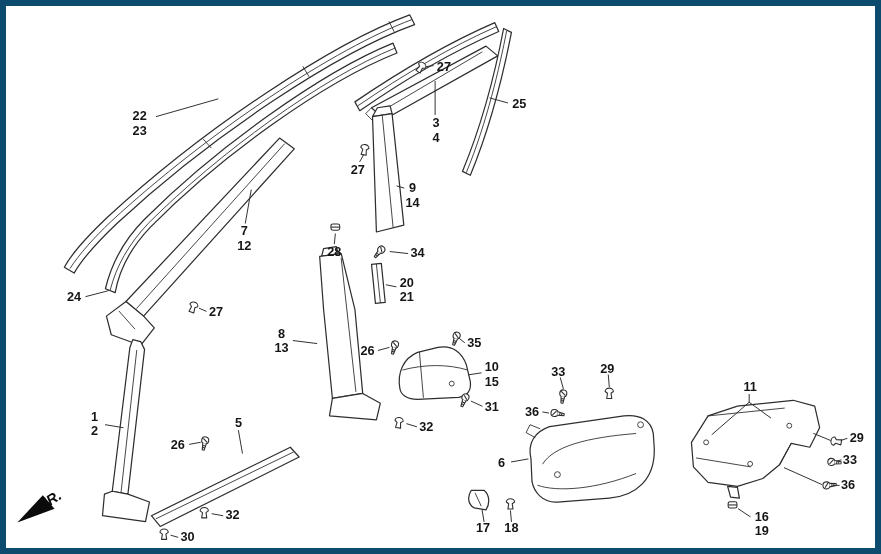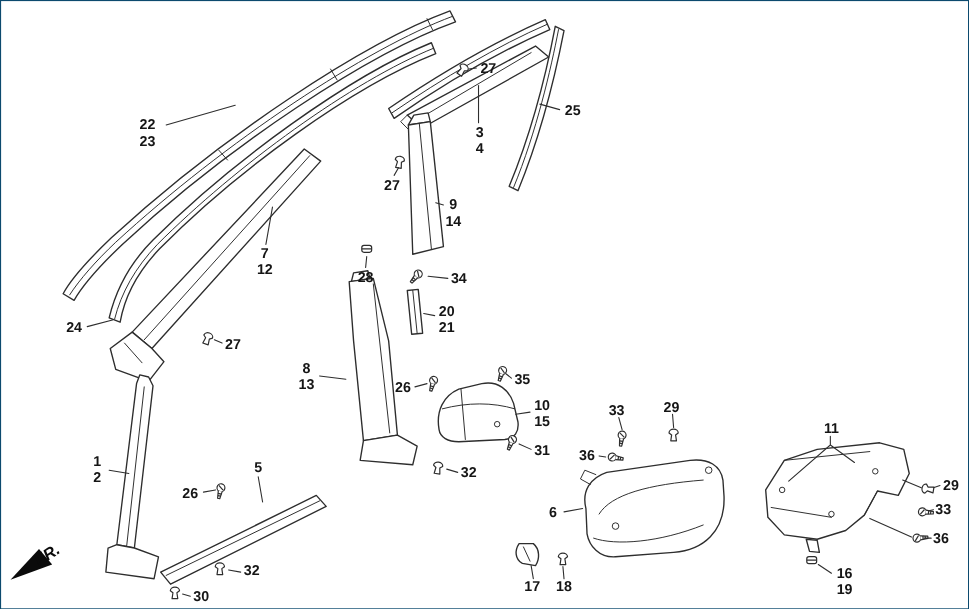--- a/index.html
+++ b/index.html
@@ -1,18 +1,18 @@
 <!DOCTYPE html>
 <html><head>
 <meta charset="utf-8">
 <style>
   html,body{margin:0;padding:0;background:#f2f2f2;font-family:"Liberation Sans",sans-serif;}
   .stage{
     position:relative;width:881px;height:554px;margin:0 auto;
-    background:#ffffff;box-sizing:border-box;border:1px solid #0c4a6e;
+    background:#ffffff;box-sizing:border-box;border:6px solid #0c4a6e;
     overflow:hidden;
   }
   svg{display:block;width:100%;height:100%;}
   .part{stroke:#2e2e2e;stroke-width:1.25;fill:#ffffff;stroke-linejoin:round;stroke-linecap:round;}
   .detail{stroke:#2e2e2e;stroke-width:0.9;fill:none;stroke-linecap:round;}
   .hole{stroke:#2e2e2e;stroke-width:0.9;fill:#ffffff;}
   .leader{stroke:#2e2e2e;stroke-width:1;fill:none;stroke-linecap:round;}
   .fastener{stroke:#2e2e2e;stroke-width:1.1;fill:#ffffff;stroke-linejoin:round;}
   text.callout{font:600 13px "Liberation Sans",sans-serif;fill:#151515;text-anchor:middle;}
   text.fr{font:italic 700 15px "Liberation Sans",sans-serif;fill:#0b0b0b;}

